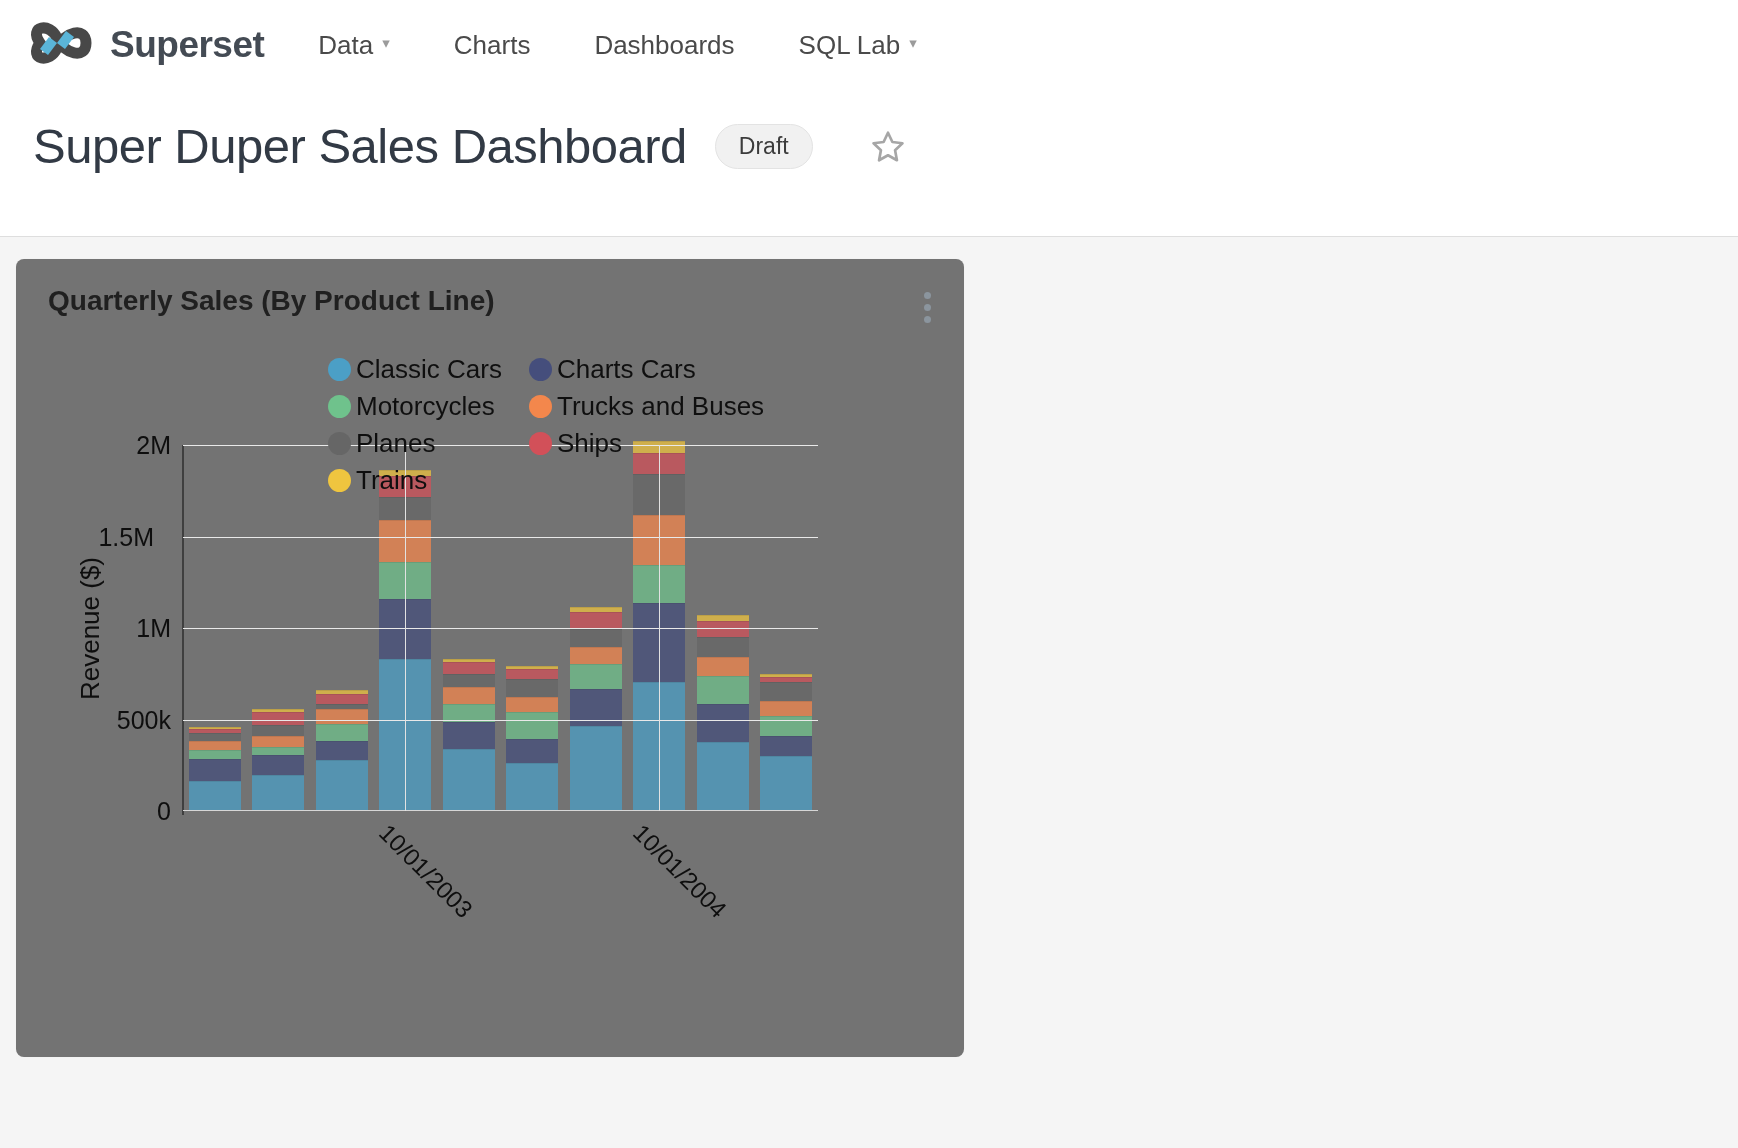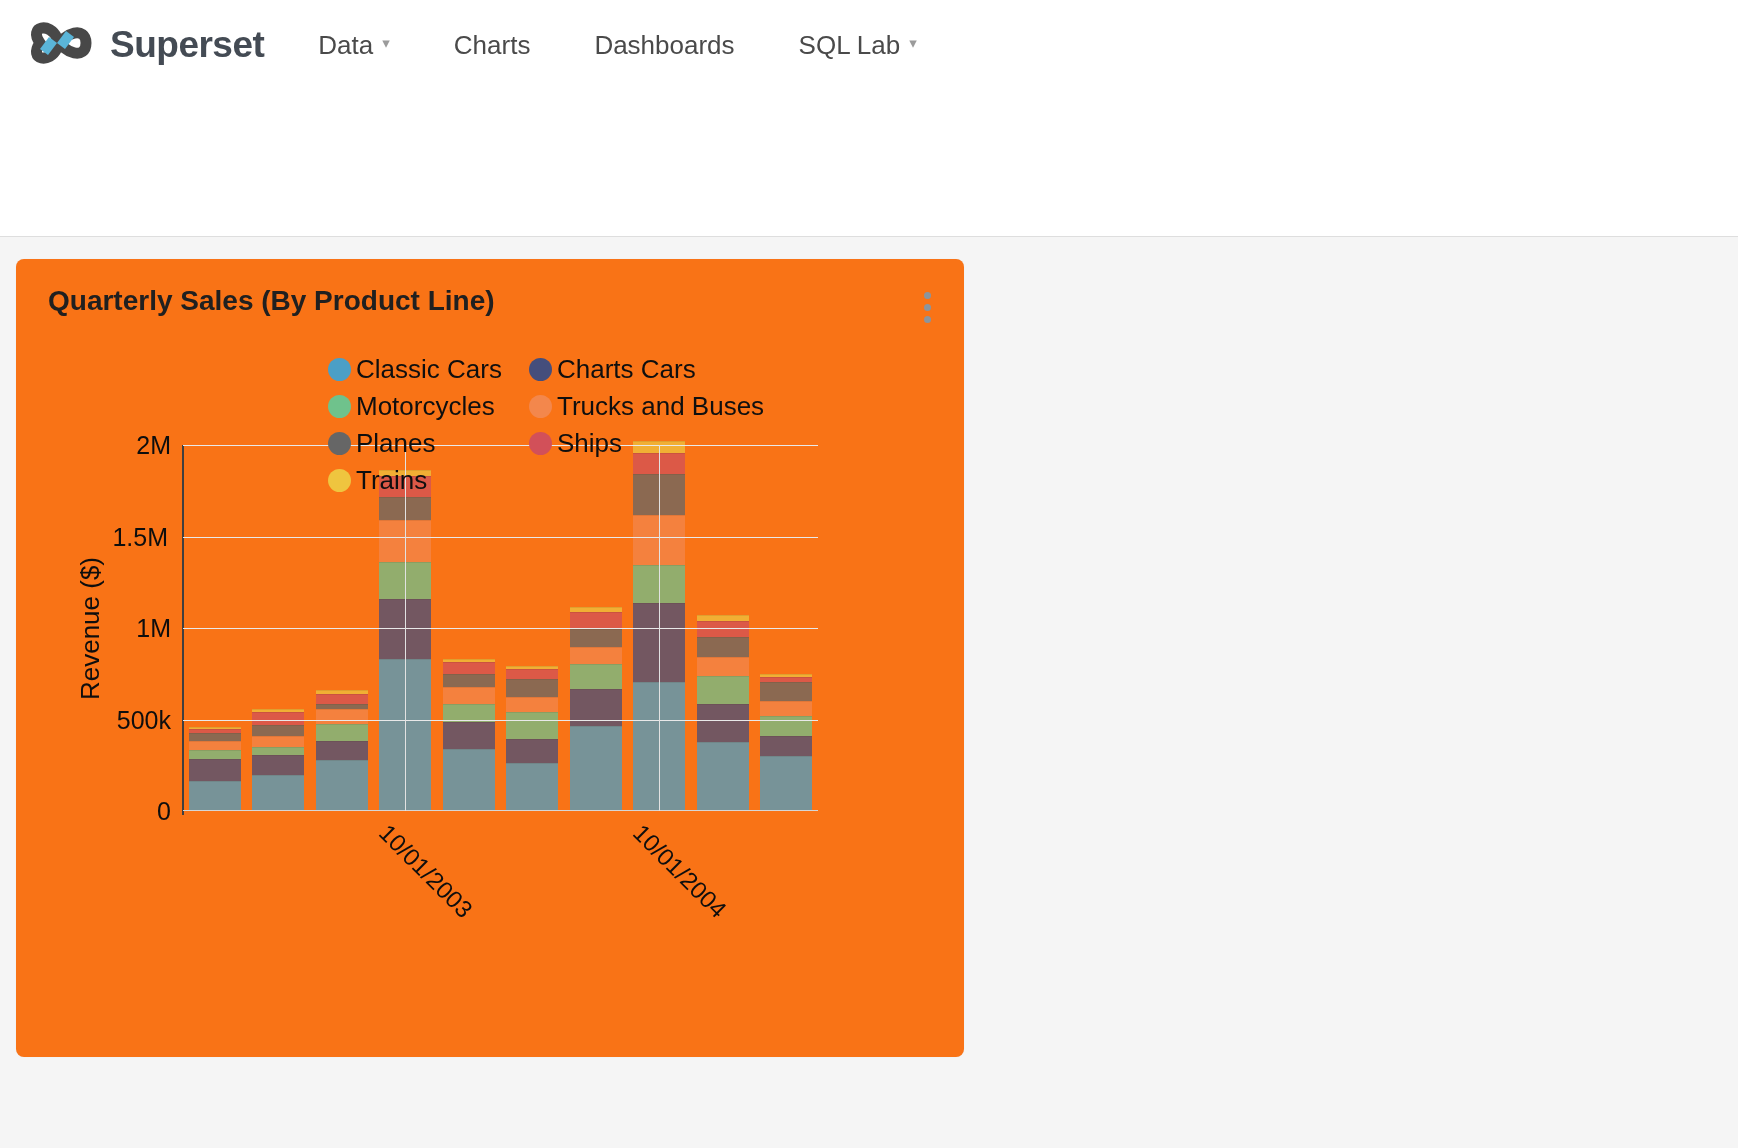--- a/index.html
+++ b/index.html
@@ -16,21 +16,21 @@
   .nav-caret { font-size:15px; color:#9B9B9B; margin-left:9px; margin-top:4px; }
 
   .title-row { display:flex; align-items:center; padding:28px 0 0 33px; }
   .page-title { font-size:49px; font-weight:500; color:#323A45; letter-spacing:-0.5px; }
   .status-badge { margin-left:28px; background:#F1F1F1; border:1px solid #E3E3E3;
     border-radius:24px; padding:8px 23px; font-size:23px; color:#3C3C3C; }
   .star { margin-left:58px; margin-top:4px; cursor:pointer; }
 
   
   .dash-body { padding:22px 0 0 16px; }
-  .card { position:relative; width:948px; height:798px; background:#f97316;
+  .card { position:relative; width:948px; height:798px; background:#737373;
     border-radius:8px; box-shadow:0 0 1px rgba(0,0,0,0.08); }
   .card-title { position:absolute; left:32px; top:26px; font-size:28px; font-weight:700; color:#202020; }
   .kebab { position:absolute; left:893px; top:24px; width:36px; height:48px; cursor:pointer;
     display:flex; flex-direction:column; align-items:center; justify-content:center; gap:5px; }
   .kebab i { width:7px; height:7px; border-radius:50%; background:#8B959E; }
 
   
   .chart { position:absolute; left:0; top:0; width:948px; height:798px; }
   .plot { position:absolute; left:167px; top:186px; width:635px; height:366px; }
   .gridline { position:absolute; left:0; width:100%; height:1px; background:#E9E9E9; }
@@ -80,20 +80,29 @@
         <div class="nav-item">
           <span>Dashboards</span>
         </div>
         <div class="nav-item">
           <span>SQL Lab</span>
           <span class="nav-caret">▾</span>
         </div>
       </div>
   </div>
 
+  <div class="title-row">
+    <span class="page-title">Super Duper Sales Dashboard</span>
+    <span class="status-badge">Draft</span>
+    <span class="star">
+      <svg width="34" height="33" viewBox="0 0 24 23" fill="none">
+        <path d="M12 1.8 L15.1 8.3 L22.2 9.2 L17 14.1 L18.3 21.2 L12 17.7 L5.7 21.2 L7 14.1 L1.8 9.2 L8.9 8.3 Z" stroke="#A6A6A6" stroke-width="1.9" stroke-linejoin="round"></path>
+      </svg>
+    </span>
+  </div>
 </div>
 
 <div class="dash-body">
   <div class="card">
     <div class="card-title">Quarterly Sales (By Product Line)</div>
     <div class="kebab">
         <i></i>
         <i></i>
         <i></i>
       </div>
@@ -228,19 +237,19 @@
             <span class="legend-label">Ships</span>
           </div>
           <div class="legend-item">
             <span class="legend-dot" style="background: rgb(239, 197, 63);"></span>
             <span class="legend-label">Trains</span>
           </div>
         </div>
     <div class="ytick" style="left: 45px; top: 538px;">0</div>
         <div class="ytick" style="left: 45px; top: 446.5px;">500k</div>
         <div class="ytick" style="left: 45px; top: 355px;">1M</div>
-        <div class="ytick" style="left: 42px; top: 263.5px;">1.5M</div>
+        <div class="ytick" style="left: 28px; top: 263.5px;">1.5M</div>
         <div class="ytick" style="left: 45px; top: 172px;">2M</div>
         <div class="xtick" style="left: 377.25px; top: 560px;">10/01/2003</div>
         <div class="xtick" style="left: 631.25px; top: 560px;">10/01/2004</div>
       </div>
   </div>
 </div>
 
 </body></html>

